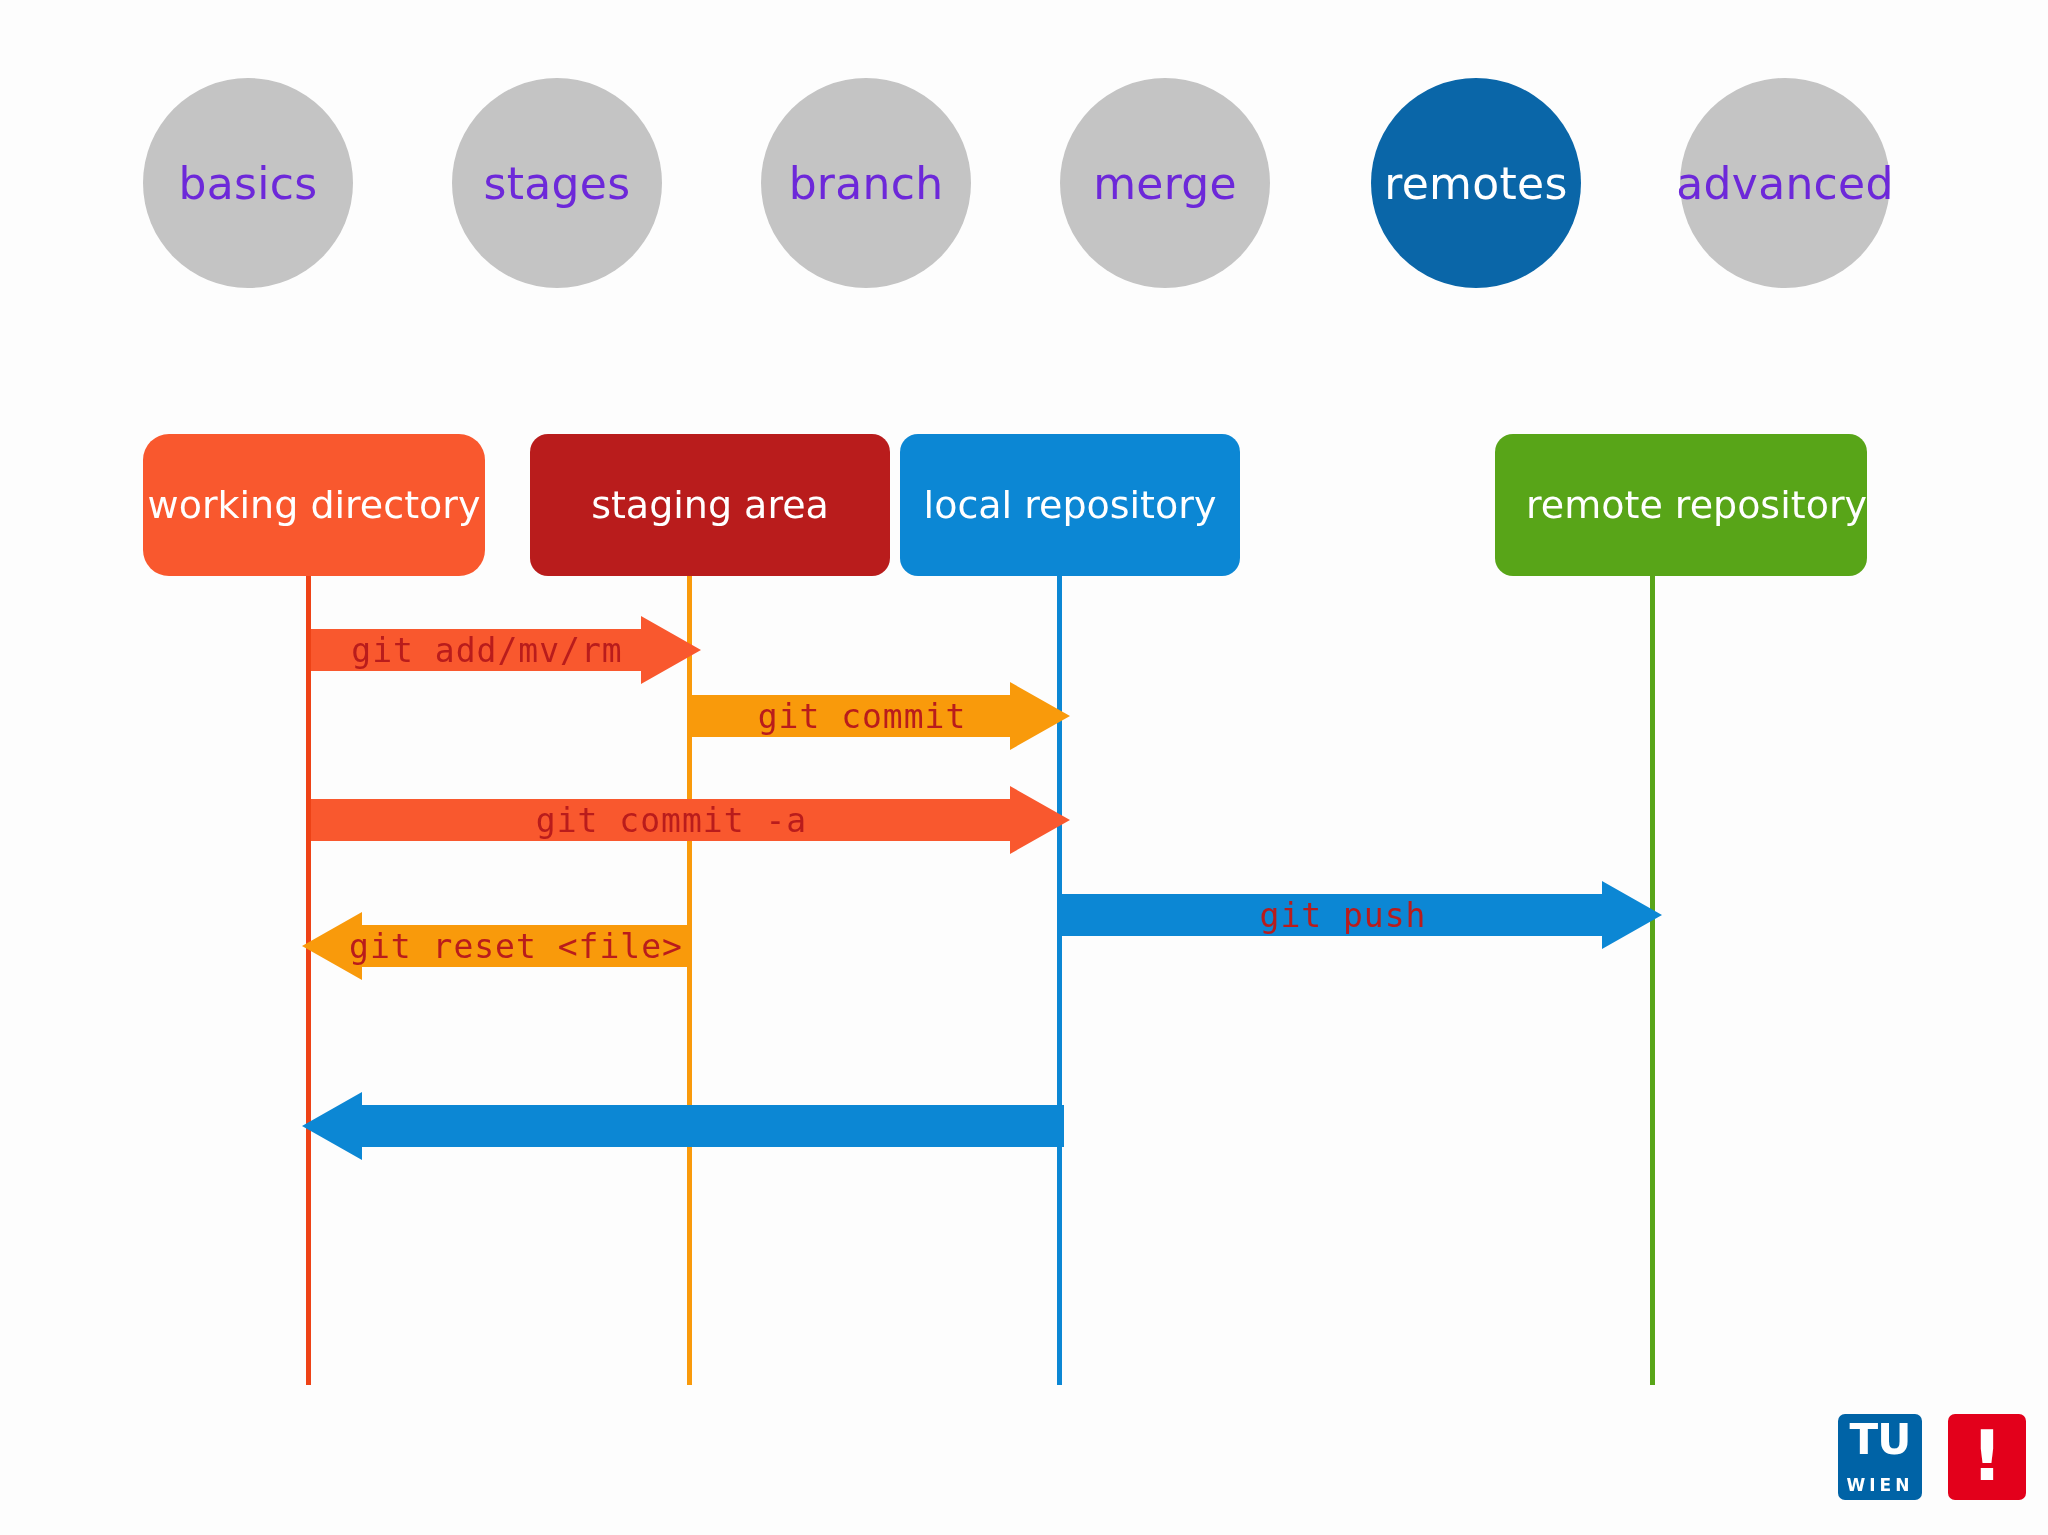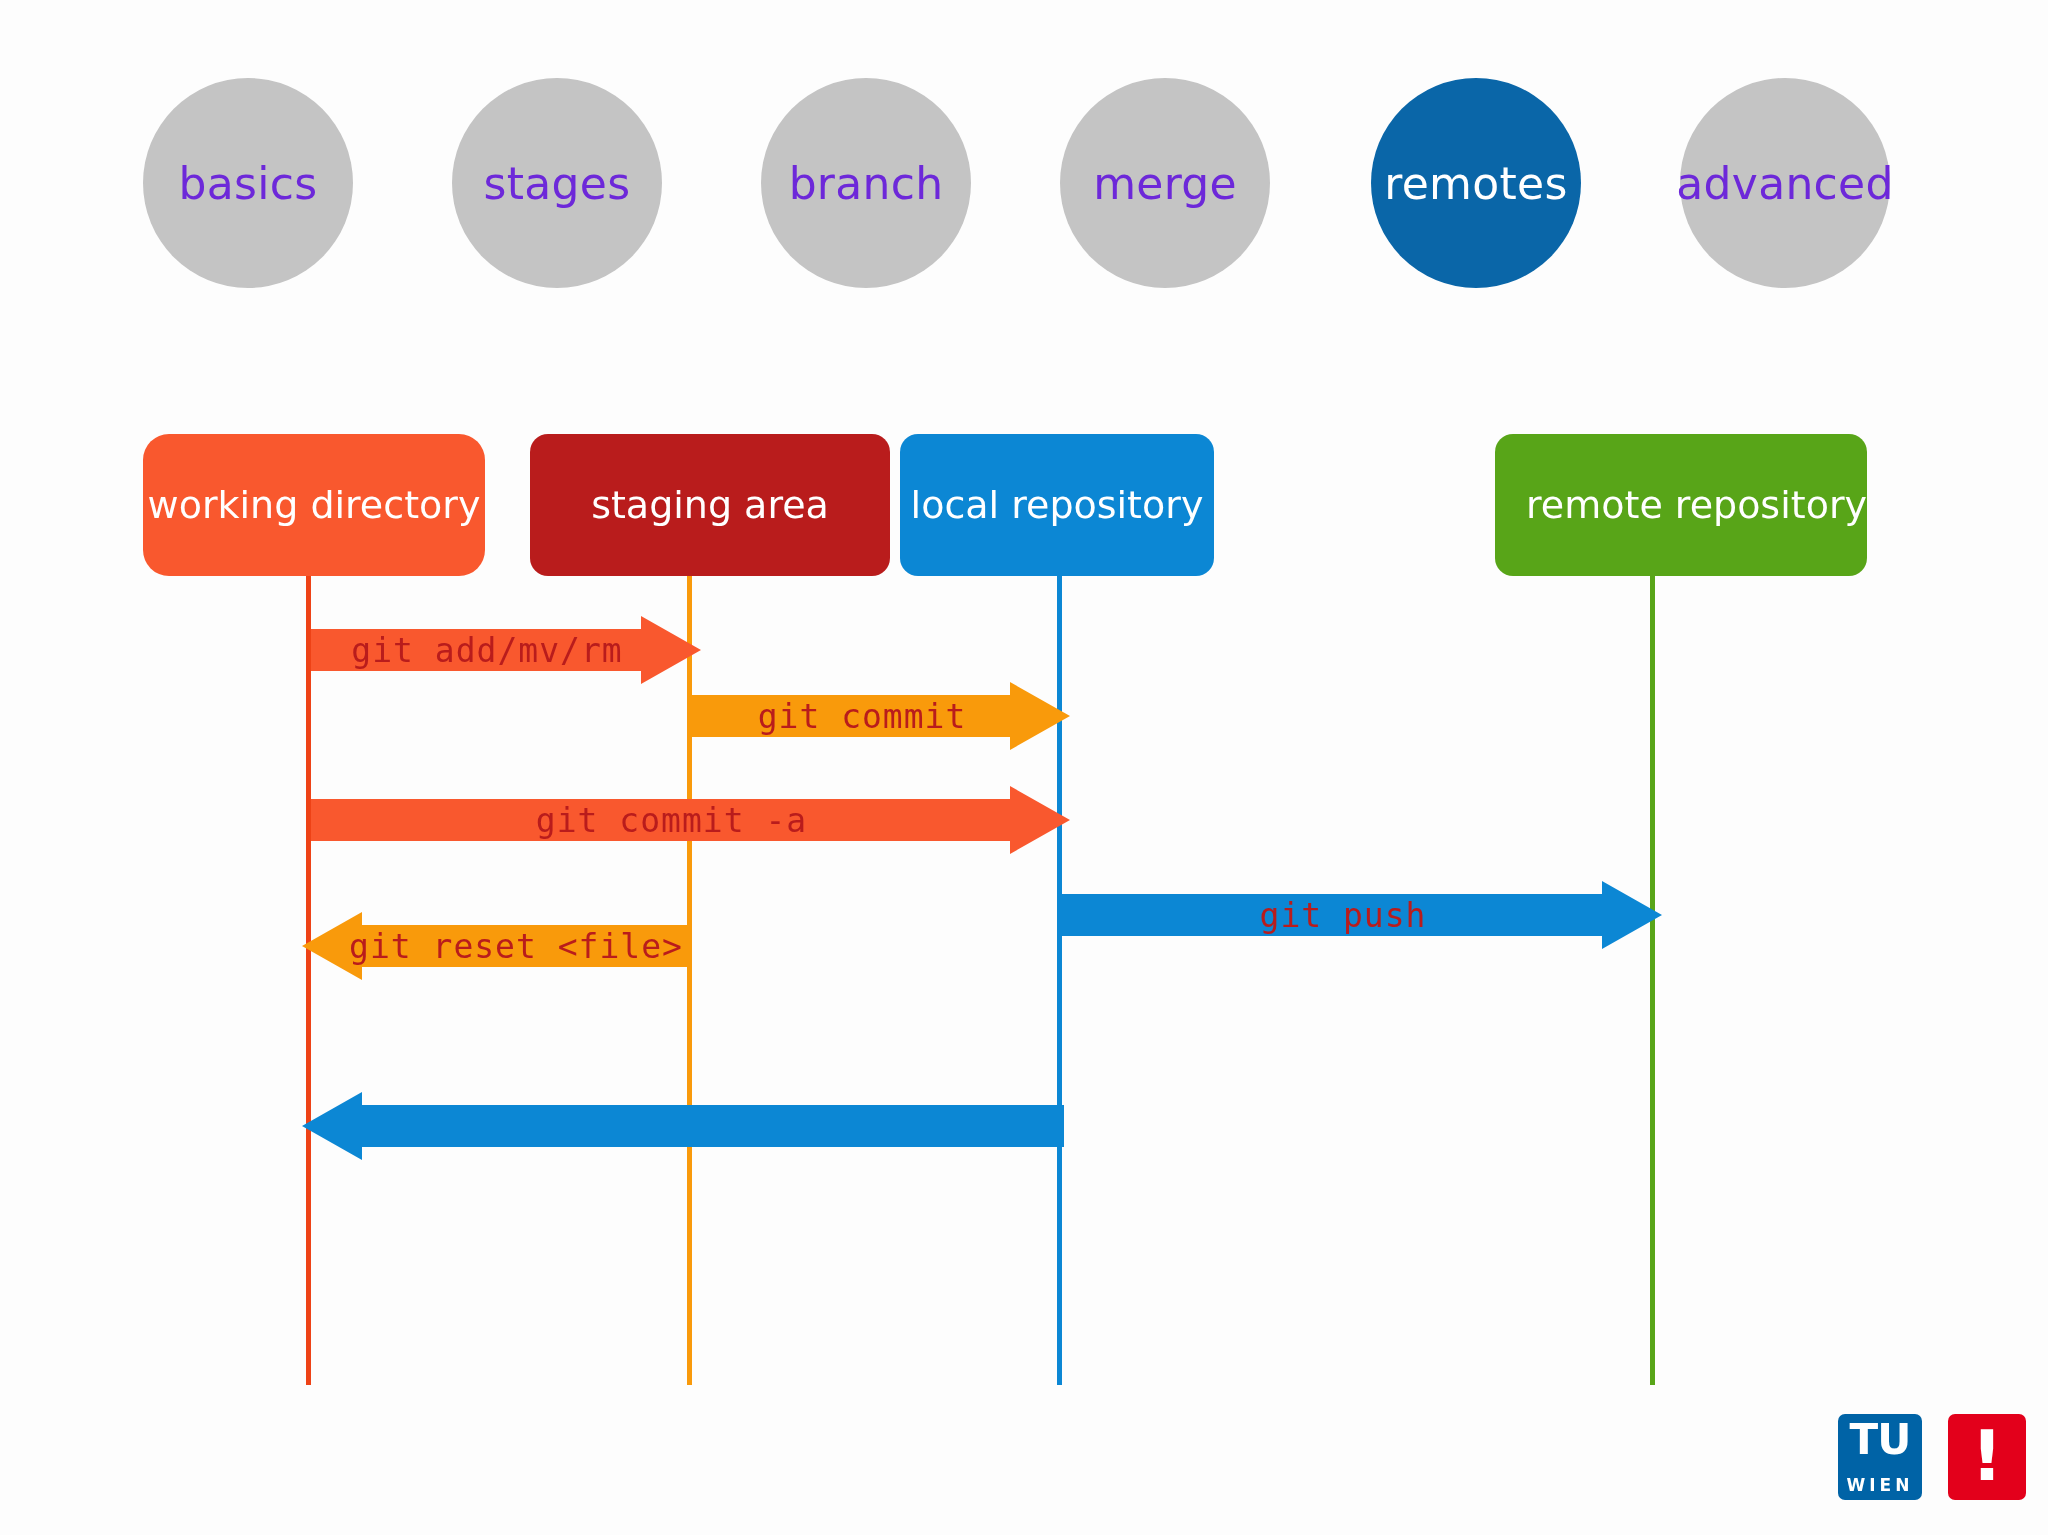--- a/index.html
+++ b/index.html
@@ -122,21 +122,21 @@
     <div class="lifeline" style="left:1650px;top:570px;height:815px;background:#58a518;"></div>
   </div>
 
   <div>
     <div class="node-box" style="left:143px;top:434px;width:342px;background:#f9582e;border-radius:26px;">
         <span>working directory</span>
       </div>
     <div class="node-box" style="left:530px;top:434px;width:360px;background:#b91c1c;">
         <span>staging area</span>
       </div>
-    <div class="node-box" style="left:900px;top:434px;width:314px;background:#0c87d4;">
+    <div class="node-box" style="left:900px;top:434px;width:340px;background:#0c87d4;">
         <span>local repository</span>
       </div>
     <div class="node-box" style="left:1495px;top:434px;width:372px;background:#58a518;justify-content:flex-end;">
         <span>remote repository</span>
       </div>
   </div>
 
   <div>
 
     <div class="arrow right" style="left:311px;top:616px;width:390px;height:68px;">

